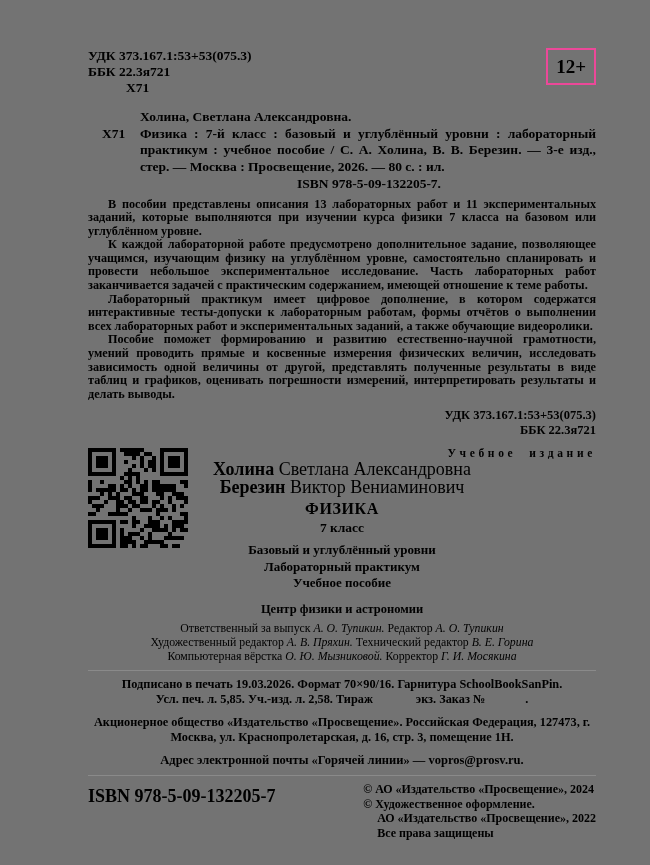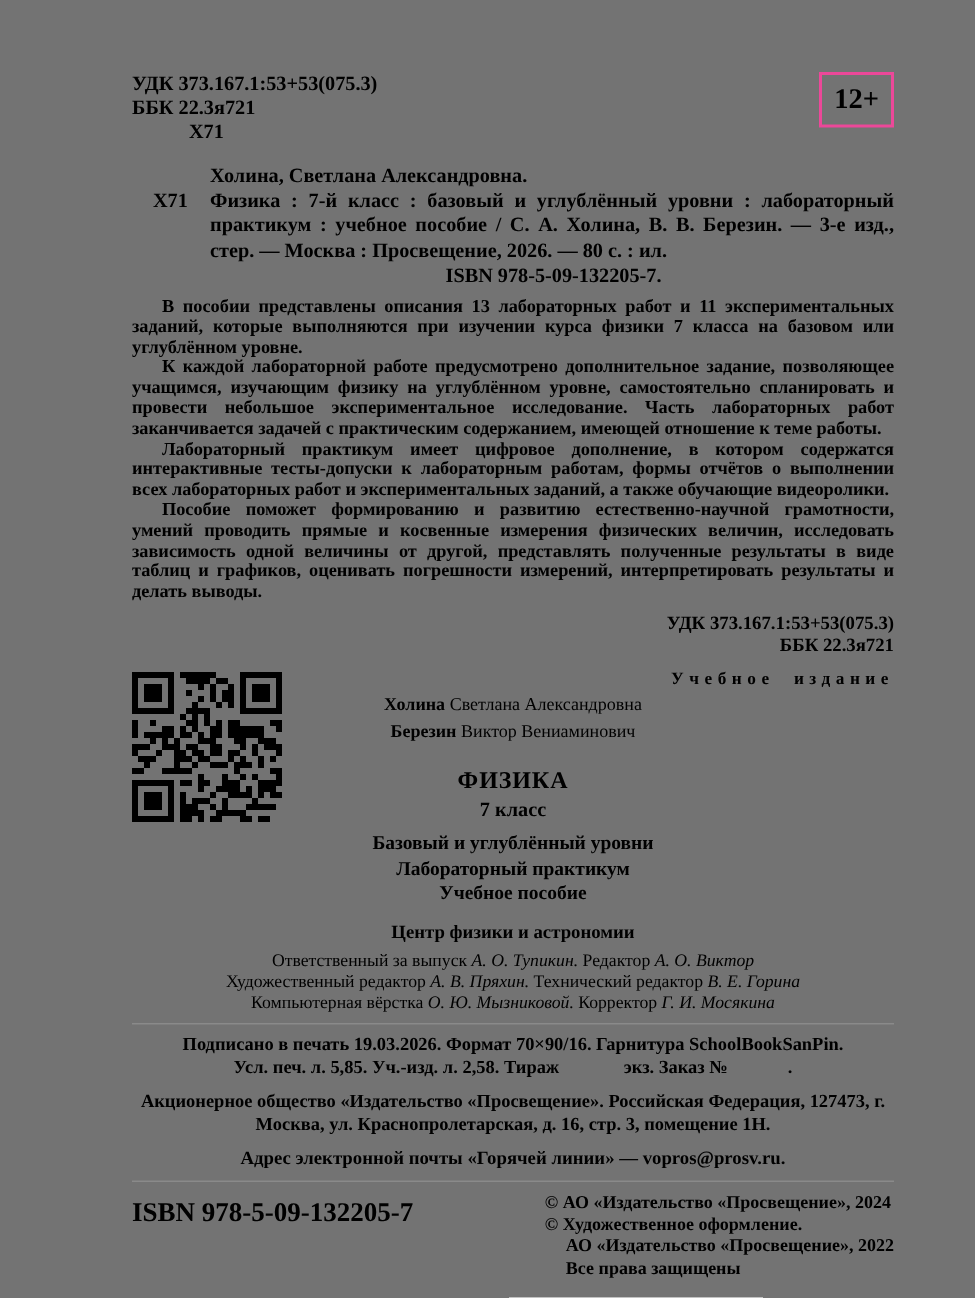--- a/index.html
+++ b/index.html
@@ -28,23 +28,23 @@
   .annotation p { text-indent:20px; text-align:justify; }
 
   .class-right { margin-top:7px; text-align:right; font-weight:bold; font-size:12.5px; line-height:15px; }
 
   
   .middle { position:relative; margin-top:8px; }
   .edition-type { text-align:right; font-weight:bold; font-size:11.5px; line-height:14px; letter-spacing:0.32em; word-spacing:0.55em; }
   .qr { position:absolute; left:0; top:2px; width:100px; height:100px; }
 
   .title-block { text-align:center; }
-  .author-line { font-size:12px; line-height:17px; margin-top:1px; }
+  .author-line { font-size:18px; line-height:17px; margin-top:1px; }
   .author-line .surname { font-weight:bold; }
-  .book-title { font-size:16px; font-weight:bold; letter-spacing:0.6px; margin-top:15px; line-height:20px; }
+  .book-title { font-size:16px; font-weight:bold; letter-spacing:0.6px; margin-top:3px; line-height:20px; }
   .book-grade { font-size:13.5px; font-weight:bold; line-height:18px; }
   .book-line { font-size:13px; font-weight:bold; line-height:16.5px; }
   .book-line.first { margin-top:5px; }
   .center-line { text-align:center; font-size:12.5px; font-weight:bold; margin-top:10px; line-height:15px; }
 
   .credits { text-align:center; margin-top:5px; font-size:11.8px; line-height:13.8px; }
   .credits i { font-style:italic; }
 
   .rule { border:none; border-top:1px solid #8a8a8a; margin:7px 0 6px 0; }
 
@@ -116,21 +116,21 @@
         <div class="book-title">ФИЗИКА</div>
         <div class="book-grade">7 класс</div>
         <div class="book-line first">Базовый и углублённый уровни</div>
         <div class="book-line">Лабораторный практикум</div>
         <div class="book-line">Учебное пособие</div>
       </div>
 
       <div class="center-line">Центр физики и астрономии</div>
 
       <div class="credits">
-        <div><span>Ответственный за выпуск </span><i>А. О. Тупикин.</i><span> Редактор </span><i>А. О. Виктор</i></div>
+        <div><span>Ответственный за выпуск </span><i>А. О. Тупикин.</i><span> Редактор </span><i>А. О. Тупикин</i></div>
         <div><span>Художественный редактор </span><i>А. В. Пряхин.</i><span> Технический редактор </span><i>В. Е. Горина</i></div>
         <div><span>Компьютерная вёрстка </span><i>О. Ю. Мызниковой.</i><span> Корректор </span><i>Г. И. Мосякина</i></div>
       </div>
     </div>
 
     <hr class="rule">
 
     <div class="print-info">
       <div>Подписано в печать 19.03.2026. Формат 70×90/16. Гарнитура SchoolBookSanPin.</div>
       <div class="pre">Усл. печ. л. 5,85. Уч.-изд. л. 2,58. Тираж              экз. Заказ №             .</div>

